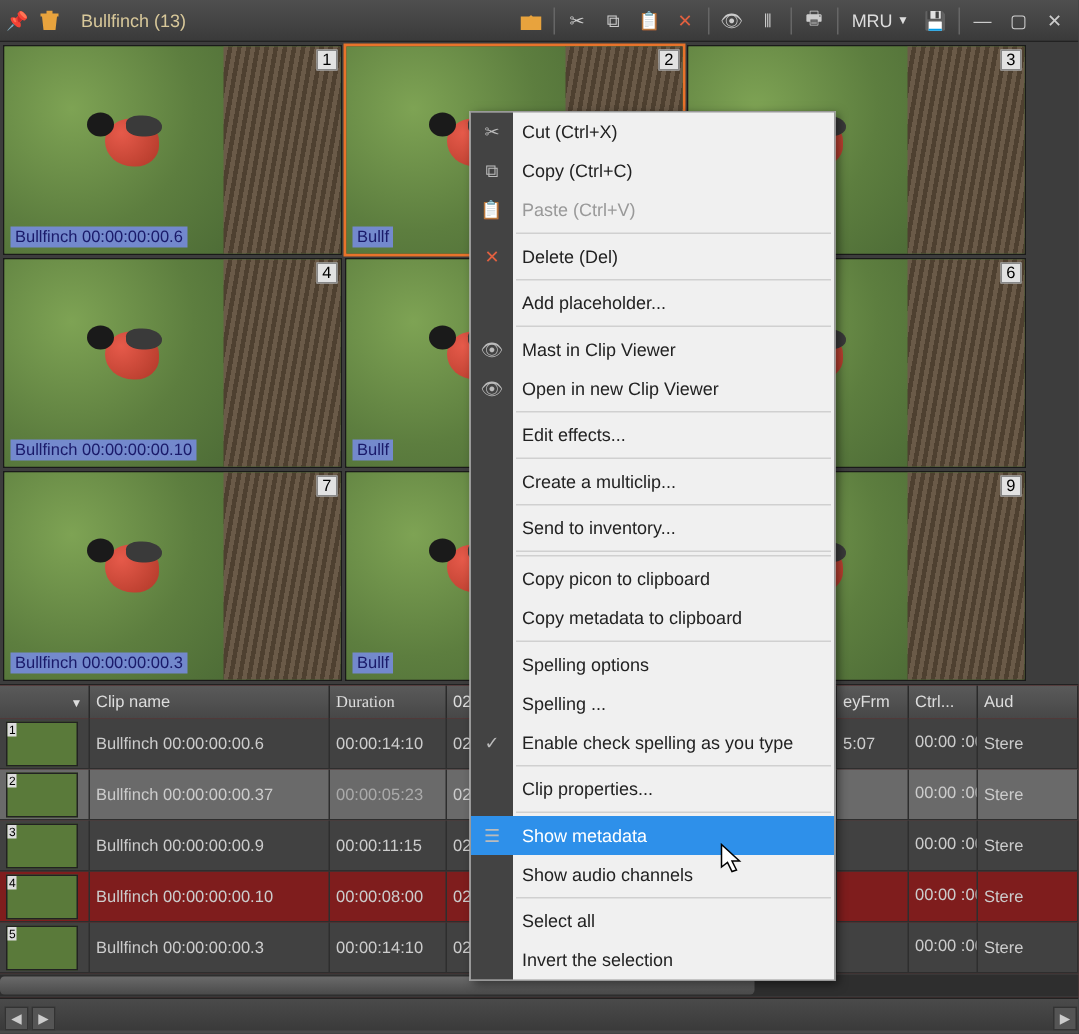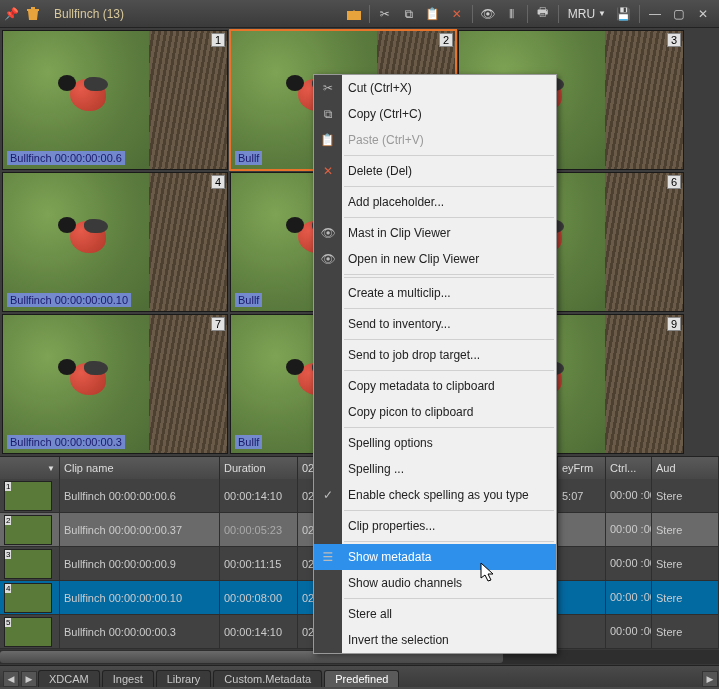--- a/index.html
+++ b/index.html
@@ -17,21 +17,21 @@
 .thumb { position:relative; width:226px; height:140px; background:#5a7a3a; border:1px solid #1a1a1a;}
 .thumb.selected { outline:2px solid #e8732b; outline-offset:-1px;}
 .thumb .idx { position:absolute; top:2px; right:2px; background:#e2e2e2; color:#000; font-size:11px; padding:0 3px; border:1px solid #888;}
 .thumb .lbl { position:absolute; bottom:4px; left:4px; background:rgba(120,140,230,0.85); color:#1a1a6a; font-size:11px; padding:1px 3px;}
 .thumb .bird { position:absolute; width:60px; height:45px; left:55px; top:40px;}
 .thumb .bird .body { width:36px; height:32px; background:radial-gradient(circle at 30% 30%, #e65a4a, #b03828); border-radius:50% 50% 45% 55%; position:absolute; left:12px; top:8px;}
 .thumb .bird .head { width:18px; height:16px; background:#1a1a1a; border-radius:50%; position:absolute; left:0px; top:4px;}
 .thumb .bird .wing { width:24px; height:14px; background:#3a3a3a; border-radius:40% 60% 50% 50%; position:absolute; left:26px; top:6px;}
 .thumb .bark { position:absolute; right:0; top:0; width:78px; height:100%; background:repeating-linear-gradient(100deg,#6a5a48 0,#6a5a48 3px,#4e4030 3px,#4e4030 6px);}
 .thumb .bg { position:absolute; inset:0; background: radial-gradient(circle at 20% 30%, #7ea354 0, #5d7e3f 40%, #3e5a2e 100%);}
-.table-wrap { border-top:1px solid #222; background:#0369a1;}
+.table-wrap { border-top:1px solid #222; background:#7f1d1d;}
 .thead { display:flex; background:linear-gradient(#5a5a5a,#474747); height:22px; align-items:stretch; font-size:11px; color:#ddd;}
 .thead .th { border-right:1px solid #2a2a2a; padding:3px 4px; display:flex; align-items:center; overflow:hidden; white-space:nowrap;}
 .thead .th.arrow::after{content:"▼"; font-size:8px; margin-left:auto;}
 .row { display:flex; height:34px; border-bottom:1px solid #2e2e2e; align-items:center;}
 .row:nth-child(odd){background:#414141;}
 .row.sel { background:#6a6a6a;}
 .row .cell { border-right:1px solid #2e2e2e; padding:0 4px; height:100%; display:flex; align-items:center; overflow:hidden; white-space:nowrap; font-size:11px;}
 .row .picon { width:48px; height:30px; background:#5a7a3a; position:relative; border:1px solid #222;}
 .row .picon .n { position:absolute; top:0; left:0; background:#ddd; color:#000; font-size:8px; padding:0 1px;}
 .tabs { height:22px; background:linear-gradient(#4a4a4a,#3a3a3a); display:flex; align-items:flex-end; padding-left:2px; border-top:1px solid #222;}
@@ -191,21 +191,21 @@
       </div>
       <div class="idx">9</div>
       <div class="lbl">00:00:00:00.3</div>
     </div>
   </div>
 
 <div class="table-wrap">
   <div class="thead">
     <div class="th arrow" style="width:60px;"></div>
     <div class="th" style="width:160px;">Clip name</div>
-    <div class="th" style="width:78px;">Duration</div>
+    <div class="th" style="width:78px;font-family:Liberation Serif, serif;">Duration</div>
     <div class="th" style="width:260px;">02</div>
     <div class="th" style="width:48px;">eyFrm</div>
     <div class="th" style="width:46px;">Ctrl...</div>
     <div class="th" style="flex:1;">Aud</div>
   </div>
   <div id="rows">
       <div class="row">
         <div class="cell" style="width:60px;">
           <div class="picon">
             <div class="n">1</div>
@@ -279,27 +279,20 @@
   <div class="hscroll">
     <div class="track">
         <div class="thumb-s"></div>
       </div>
   </div>
 </div>
 
 <div class="tabs">
   <div class="navbtn">◀</div>
   <div class="navbtn">▶</div>
-  <div id="tabbar" style="display:flex;">
-      <div class="tab">XDCAM</div>
-      <div class="tab">Ingest</div>
-      <div class="tab">Library</div>
-      <div class="tab">Custom.Metadata</div>
-      <div class="tab active">Predefined</div>
-    </div>
   <span class="spacer"></span>
   <div class="navbtn">▶</div>
 </div>
 
 <div class="ctx">
   <div class="iconcol"></div>
   <div id="ctxitems">
       <div class="item">
         <span class="ci" style="color:#bbb;">✂</span>
         <span>Cut (Ctrl+X)</span>
@@ -324,38 +317,38 @@
       <div class="sep"></div>
       <div class="item">
         <span class="ci" style="color:#bbb;">👁</span>
         <span>Mast in Clip Viewer</span>
       </div>
       <div class="item">
         <span class="ci" style="color:#bbb;">👁</span>
         <span>Open in new Clip Viewer</span>
       </div>
       <div class="sep"></div>
+      <div class="item">
+        <span>Edit effects...</span>
+      </div>
       <div class="sep"></div>
       <div class="item">
         <span>Create a multiclip...</span>
       </div>
       <div class="sep"></div>
       <div class="item">
         <span>Send to inventory...</span>
       </div>
       <div class="sep"></div>
-      <div class="item">
-        <span>Send to job drop target...</span>
-      </div>
-      <div class="sep"></div>
+      <div class="sep"></div>
+      <div class="item">
+        <span>Copy picon to clipboard</span>
+      </div>
       <div class="item">
         <span>Copy metadata to clipboard</span>
-      </div>
-      <div class="item">
-        <span>Copy picon to clipboard</span>
       </div>
       <div class="sep"></div>
       <div class="item">
         <span>Spelling options</span>
       </div>
       <div class="item">
         <span>Spelling ...</span>
       </div>
       <div class="item">
         <span class="ci" style="color:#bbb;">✓</span>
@@ -368,21 +361,21 @@
       <div class="sep"></div>
       <div class="item hl">
         <span class="ci" style="color:#bbb;">☰</span>
         <span>Show metadata</span>
       </div>
       <div class="item">
         <span>Show audio channels</span>
       </div>
       <div class="sep"></div>
       <div class="item">
-        <span>Stere all</span>
+        <span>Select all</span>
       </div>
       <div class="item">
         <span>Invert the selection</span>
       </div>
     </div>
 </div>
 
 <svg class="cursor" width="18" height="22">
     <path d="M1 1 L1 16 L5 13 L8 19 L11 18 L8 12 L13 12 Z" fill="#fff" stroke="#000" stroke-width="1"></path>
   </svg>

